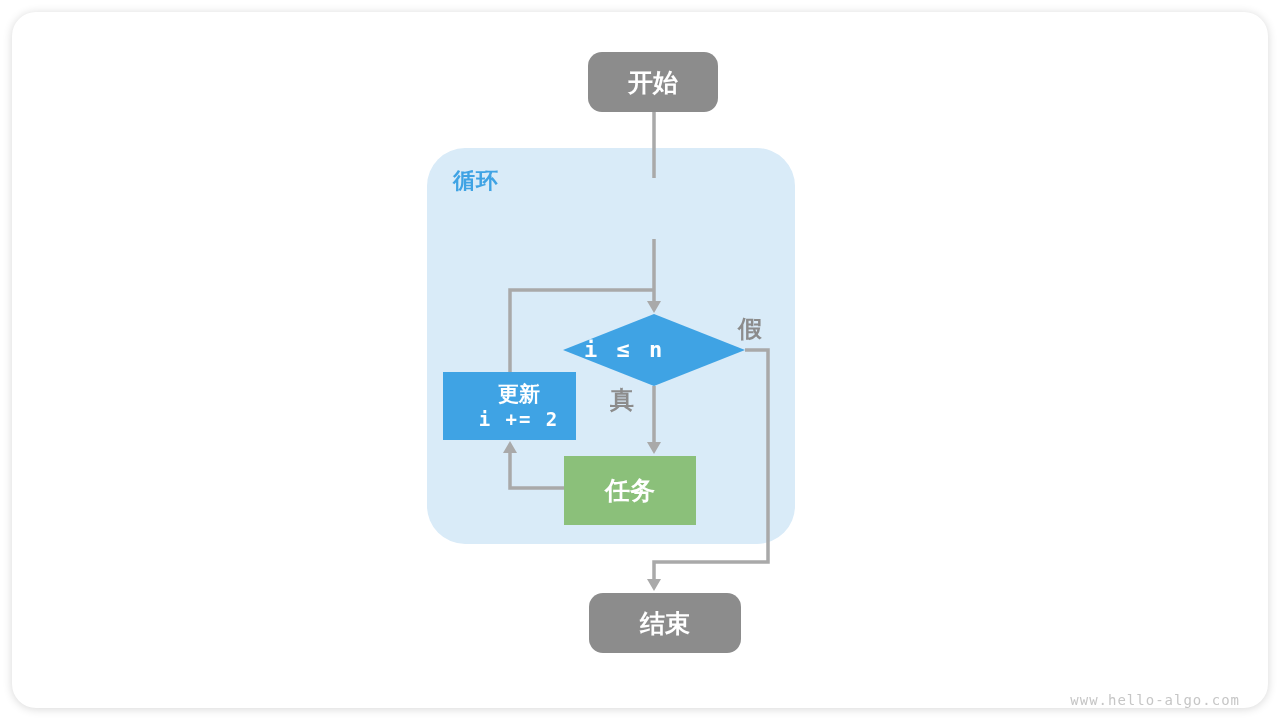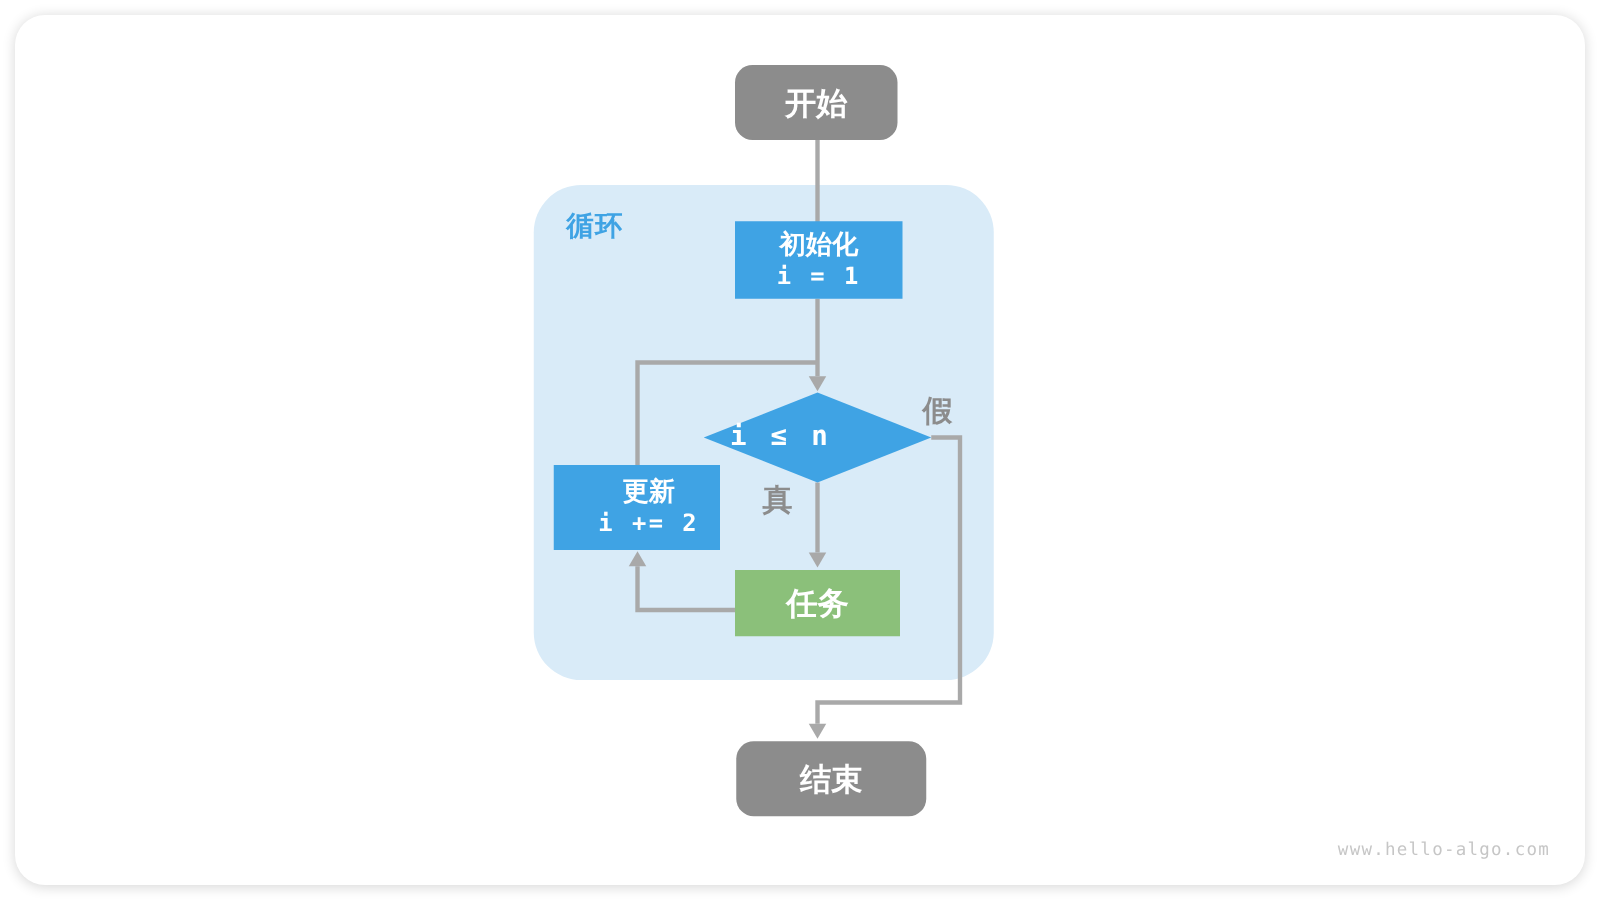--- a/index.html
+++ b/index.html
@@ -42,35 +42,35 @@
   .node-blue{background:var(--c-blue);}
   .node-green{background:var(--c-green);font-size:25px;font-weight:600;}
   .node-title{font-size:21px;font-weight:600;line-height:1.25;}
   .node-code{
     font-family:"DejaVu Sans Mono", monospace;font-size:19px;font-weight:bold;
     letter-spacing:2px;line-height:1.3;
   }
   #node-start{left:588px;top:52px;width:130px;height:60px;}
   #node-init{left:588px;top:177px;width:134px;height:62px;}
   #node-update{left:443px;top:372px;width:133px;height:68px;padding-left:19px;}
-  #node-task{left:588px;top:456px;width:132px;height:53px;}
+  #node-task{left:564px;top:456px;width:132px;height:69px;}
   #node-end{left:589px;top:593px;width:152px;height:60px;}
   .diamond-text{
     position:absolute;left:584px;top:337px;width:140px;z-index:3;
     color:#ffffff;
     font-family:"DejaVu Sans Mono", monospace;font-size:22px;font-weight:bold;
     letter-spacing:3px;
   }
   .branch-label{
     position:absolute;z-index:3;font-size:24px;font-weight:bold;color:var(--c-label);
   }
   #label-true{left:610px;top:384px;}
   #label-false{left:738px;top:313px;}
   .watermark{
-    position:absolute;right:40px;top:672px;z-index:3;
+    position:absolute;right:40px;top:692px;z-index:3;
     font-family:"DejaVu Sans Mono", monospace;font-size:14px;
     color:var(--c-watermark);letter-spacing:1px;
   }
 </style>
 </head>
 <body>
 
 <div class="canvas">
 
   <div class="card"></div>
@@ -97,24 +97,20 @@
 
     <polygon class="diamond" points="563,350 654,314 745,350 654,386"></polygon>
   </svg>
 
   <div class="loop-label">循环</div>
 
   <div class="node node-gray" id="node-start">
     <span>开始</span>
   </div>
 
-  <div class="node node-blue" id="node-init">
-    <span class="node-title">初始化</span>
-    <span class="node-code">i = 1</span>
-  </div>
 
   <div class="diamond-text">i ≤ n</div>
 
   <div class="node node-blue" id="node-update">
     <span class="node-title">更新</span>
     <span class="node-code">i += 2</span>
   </div>
 
   <div class="node node-green" id="node-task">
     <span>任务</span>

